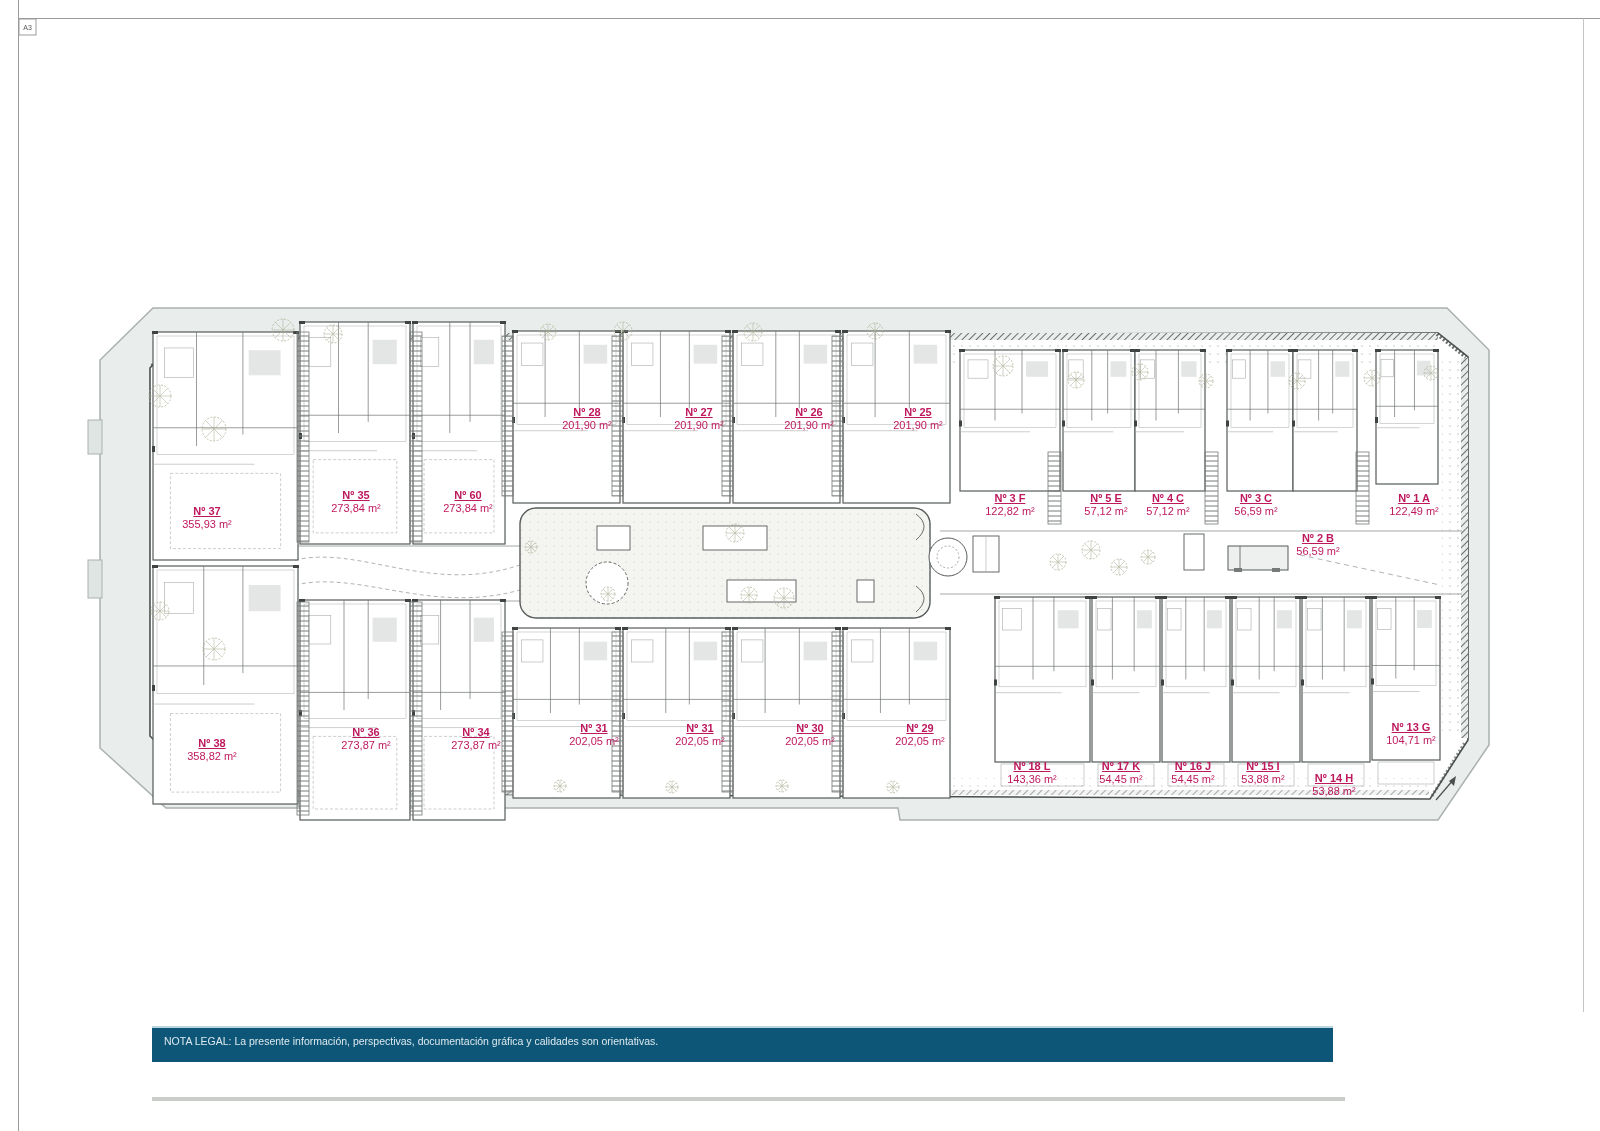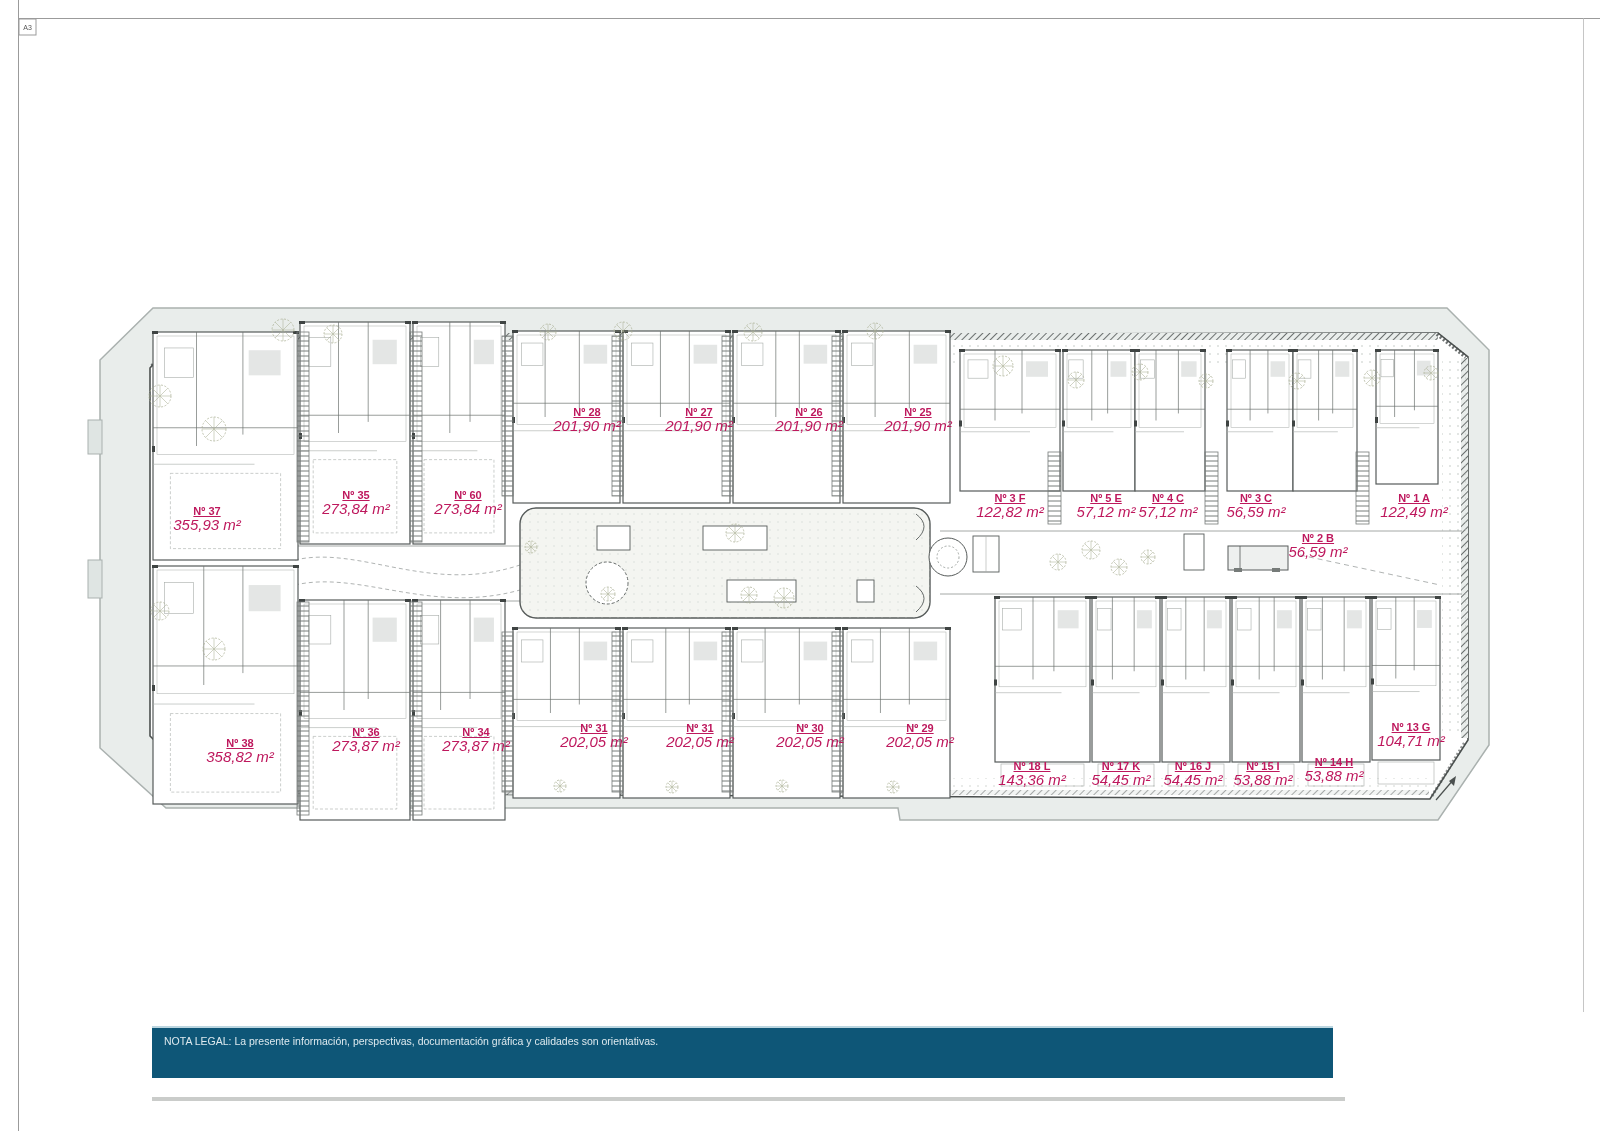--- a/index.html
+++ b/index.html
@@ -4,22 +4,22 @@
 <style>
   html,body{margin:0;padding:0;background:#ffffff;}
   body{width:1600px;height:1131px;position:relative;overflow:hidden;
        font-family:"Liberation Sans",sans-serif;}
   .page{position:absolute;inset:0;background:#fff;}
   #plan-svg{position:absolute;left:0;top:0;}
   #unit-labels{position:absolute;left:0;top:0;width:100%;height:100%;pointer-events:none;}
   .unit-label{position:absolute;transform:translateX(-50%);text-align:center;
               white-space:nowrap;color:#be185d;}
   .unit-num{font-size:11px;font-weight:bold;text-decoration:underline;line-height:13px;}
-  .unit-area{font-size:15px;font-style:italic;line-height:13px;}
-  .banner{position:absolute;left:152px;top:1026px;width:1181px;height:52px;
+  .unit-area{font-size:11px;line-height:13px;}
+  .banner{position:absolute;left:152px;top:1026px;width:1181px;height:36px;
           background:#0e5677;border-top:2px solid #bcd6e0;box-sizing:border-box;
           padding:6px 14px 10px 12px;color:#dde9ee;font-size:10.5px;line-height:14px;}
   .banner .legal-line{white-space:nowrap;overflow:hidden;}
   .footer-line{position:absolute;left:152px;top:1097px;width:1193px;height:4px;
                background:#caccca;}
 </style>
 </head>
 <body>
 
 <div class="page">
@@ -568,21 +568,21 @@
         <div class="unit-area">56,59 m²</div>
       </div>
       <div class="unit-label" style="left: 1318px; top: 492px; margin-top: 40px;">
         <div class="unit-num">Nº 2 B</div>
         <div class="unit-area">56,59 m²</div>
       </div>
       <div class="unit-label" style="left: 1414px; top: 492px;">
         <div class="unit-num">Nº 1 A</div>
         <div class="unit-area">122,49 m²</div>
       </div>
-      <div class="unit-label" style="left: 212px; top: 737px; margin-left: 28px;">
+      <div class="unit-label" style="left: 212px; top: 737px;">
         <div class="unit-num">Nº 38</div>
         <div class="unit-area">358,82 m²</div>
       </div>
       <div class="unit-label" style="left: 366px; top: 726px;">
         <div class="unit-num">Nº 36</div>
         <div class="unit-area">273,87 m²</div>
       </div>
       <div class="unit-label" style="left: 476px; top: 726px;">
         <div class="unit-num">Nº 34</div>
         <div class="unit-area">273,87 m²</div>
@@ -612,21 +612,21 @@
         <div class="unit-area">54,45 m²</div>
       </div>
       <div class="unit-label" style="left: 1193px; top: 760px;">
         <div class="unit-num">Nº 16 J</div>
         <div class="unit-area">54,45 m²</div>
       </div>
       <div class="unit-label" style="left: 1263px; top: 760px;">
         <div class="unit-num">Nº 15 I</div>
         <div class="unit-area">53,88 m²</div>
       </div>
-      <div class="unit-label" style="left: 1334px; top: 756px; text-align: center;">
+      <div class="unit-label" style="left: 1334px; top: 772px; text-align: center;">
         <div class="unit-num">Nº 14 H</div>
         <div class="unit-area">53,88 m²</div>
       </div>
       <div class="unit-label" style="left: 1411px; top: 721px;">
         <div class="unit-num">Nº 13 G</div>
         <div class="unit-area">104,71 m²</div>
       </div>
     </div>
 
   <div class="banner">

